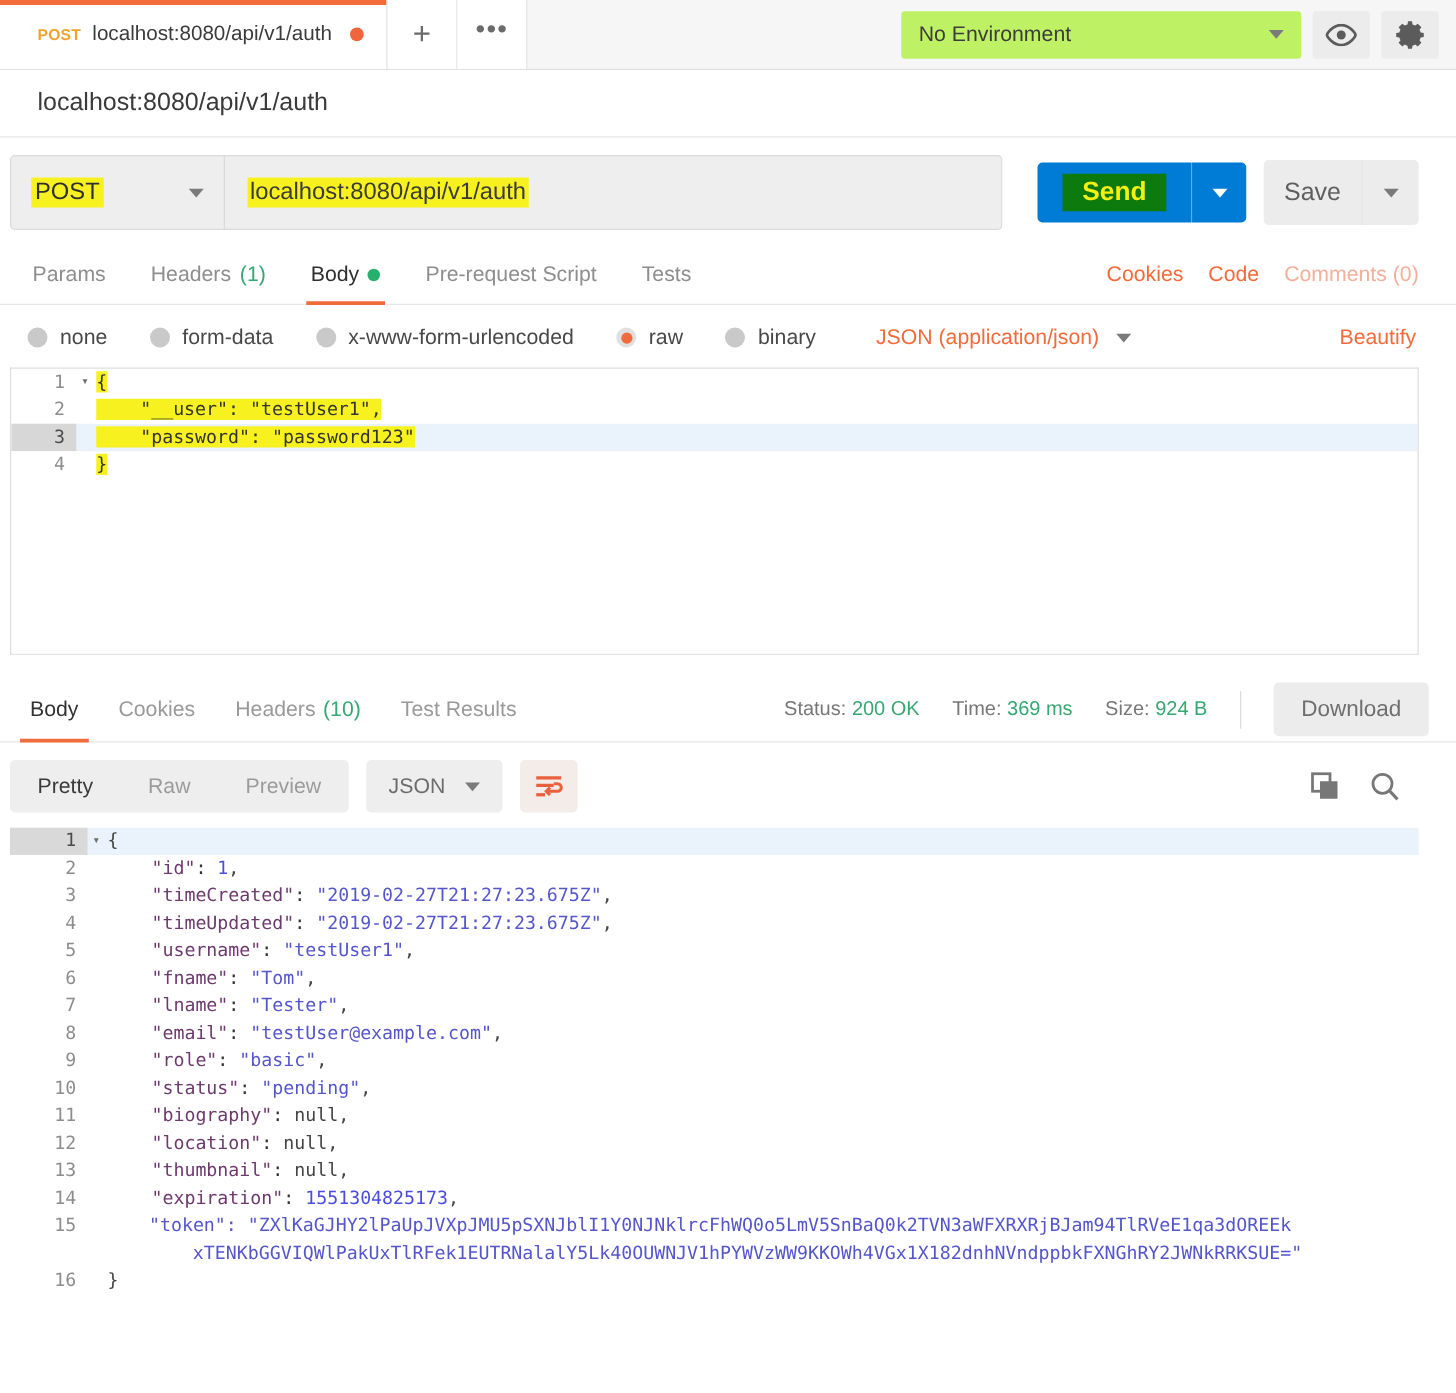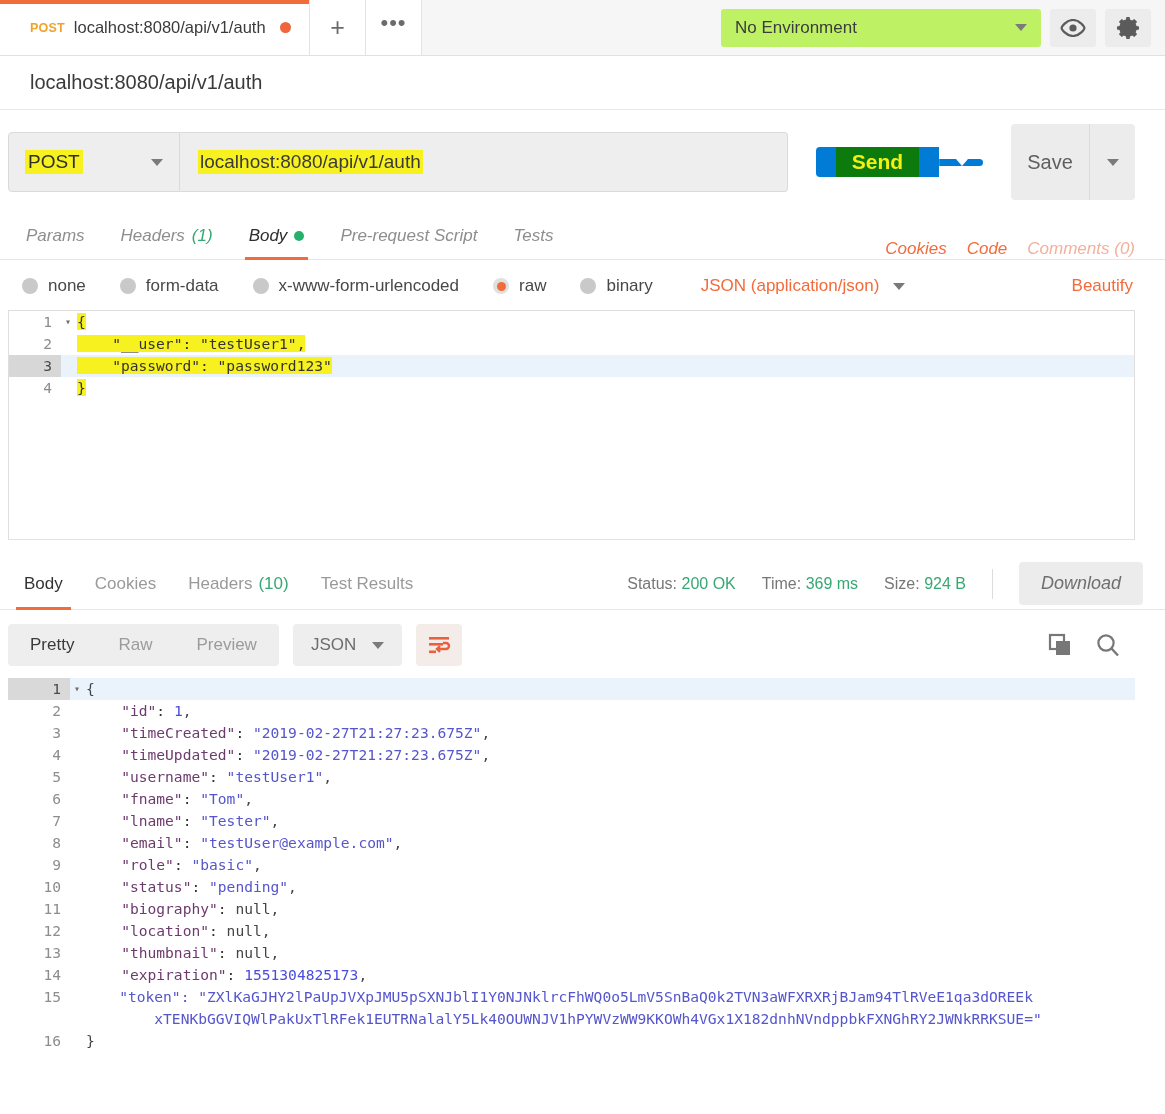--- a/index.html
+++ b/index.html
@@ -72,50 +72,49 @@
     position: relative;
   }
   .method-label { font-size: 19px; color: #2f2f2f; background: #f7f21f; padding: 1px 3px; }
   .method-box .caret { margin-left: auto; }
   .url-box {
     flex: 1; height: 60px; background: #eeeeee; border: 1px solid #dadada; border-left: none;
     border-radius: 0 4px 4px 0; display: flex; align-items: center; padding: 0 18px;
     margin-left: -14px;
   }
   .url-text { font-size: 19px; color: #3a3a3a; background: #f7f21f; padding: 1px 2px; }
-  .send-group { display: flex; height: 48px; margin-left: 14px; align-items: center; }
+  .send-group { display: flex; height: 48px; margin-left: 14px; }
   .send-btn {
     width: 123px; background: #007bd6; border-radius: 4px 0 0 4px;
     display: flex; align-items: center; justify-content: center;
   }
   .send-label {
     background: #0c7a0c; color: #f5f014; font-size: 21px; font-weight: bold;
     padding: 3px 16px;
   }
   .send-caret {
     width: 44px; background: #007bd6; border-left: 1px solid #2e92df; border-radius: 0 4px 4px 0;
     display: flex; align-items: center; justify-content: center;
   }
   .send-caret .caret { border-top-color: #ffffff; }
-  .save-group { display: flex; height: 76px; margin-left: 14px; }
+  .save-group { display: flex; height: 52px; margin-left: 0; }
   .save-btn {
     width: 78px; background: #ececec; border-radius: 4px 0 0 4px;
     display: flex; align-items: center; justify-content: center;
     color: #5f5f5f; font-size: 20px;
   }
   .save-caret {
     width: 46px; background: #ececec; border-left: 1px solid #dcdcdc; border-radius: 0 4px 4px 0;
     display: flex; align-items: center; justify-content: center;
   }
 
   
   .req-tabs {
-    display: flex; align-items: flex-end; padding: 0 8px 0 8px; height: 48px;
+    display: flex; align-items: center; padding: 0 8px 0 8px; height: 48px;
     border-bottom: 1px solid #e6e6e6;
-    font-style: italic;
   }
   .rtab {
     position: relative; padding: 0 18px; height: 46px; display: flex; align-items: center; gap: 7px;
     font-size: 17px; color: #8e8e8e;
   }
   .rtab.active { color: #2f2f2f; }
   .rtab.active::after {
     content: ""; position: absolute; left: 14px; right: 14px; bottom: -1px; height: 3px; background: #f26b3a;
   }
   .rtab .count { color: #36a873; }
@@ -176,21 +175,21 @@
   .resp-tab.active { color: #333; }
   .resp-tab.active::after {
     content: ""; position: absolute; left: 8px; right: 8px; bottom: -1px; height: 3px; background: #f26b3a;
   }
   .resp-tab .count { color: #36a873; }
   .resp-meta { margin-left: auto; display: flex; align-items: center; gap: 26px; padding-right: 14px; }
   .meta-item { font-size: 16px; color: #777; }
   .meta-item b { font-weight: normal; color: #36a873; }
   .vdiv { width: 1px; height: 30px; background: #dcdcdc; }
   .download-btn {
-    background: #ececec; border-radius: 4px; padding: 11px 22px; font-size: 18px; color: #6f6f6f; font-style: italic;
+    background: #ececec; border-radius: 4px; padding: 11px 22px; font-size: 18px; color: #6f6f6f;
   }
 
   .resp-toolbar { display: flex; align-items: center; padding: 14px 14px 12px 8px; gap: 14px; }
   .seg {
     display: flex; background: #eeeeee; border-radius: 4px; height: 42px; align-items: stretch; overflow: hidden;
   }
   .seg-item { padding: 0 22px; display: flex; align-items: center; font-size: 17px; color: #9b9b9b; }
   .seg-item.active { color: #3a3a3a; }
   .fmt-select {
     display: flex; align-items: center; gap: 16px; background: #eeeeee; border-radius: 4px;

